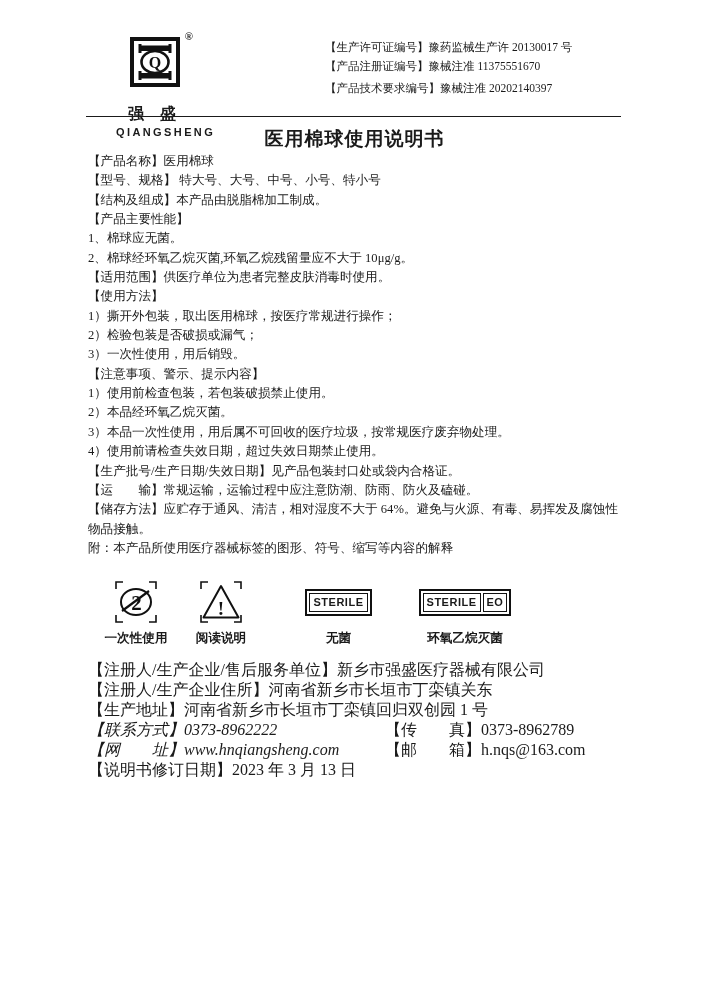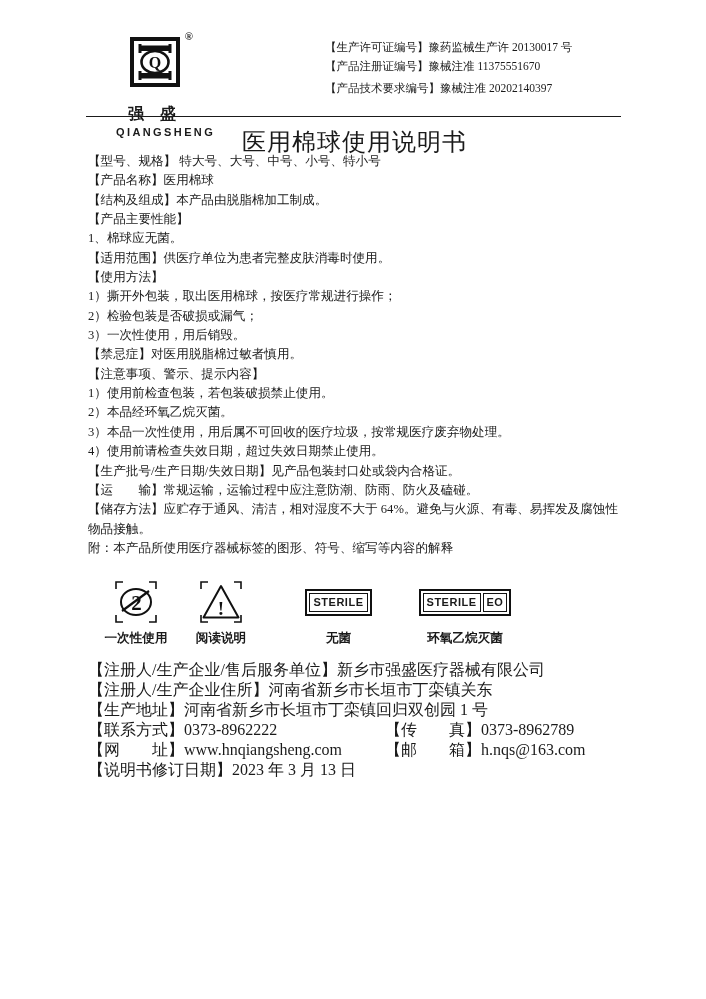--- a/index.html
+++ b/index.html
@@ -19,21 +19,21 @@
   .logo-mark svg { display:block; }
   .reg-mark { position:absolute; right:-12px; top:-6px; font-size:11px; font-weight:bold; }
   .brand-cn { font-size:16px; font-weight:bold; letter-spacing:6px; margin-top:16px; white-space:nowrap; }
   .brand-en { font-size:11px; font-weight:bold; letter-spacing:2.4px; margin-top:1px; white-space:nowrap;
               font-family:"Liberation Sans","DejaVu Sans",sans-serif; }
   .registrations { position:absolute; left:325px; top:38px; font-size:11.5px; line-height:19px; }
   .registrations .reg-line-3 { margin-top:3px; }
   .header-rule { position:absolute; left:86px; top:116px; width:535px; border-top:1.6px solid #1a1a1a; }
   
   .doc-title { position:absolute; left:88px; top:126px; width:533px; text-align:center;
-               font-size:24px; font-weight:normal; letter-spacing:1px; }
+               font-size:19px; font-weight:bold; letter-spacing:1px; }
   
   .body-text { position:absolute; left:88px; top:152px; width:535px;
                font-size:12.6px; line-height:19.35px; }
   .appendix { margin-top:0; }
   
   .symbols { position:absolute; left:88px; top:579px; width:533px; height:70px; }
   .symbol-item { position:absolute; top:0; text-align:center; }
   .sym-1 { left:0;   width:96px; }
   .sym-2 { left:100px; width:66px; }
   .sym-3 { left:188px; width:125px; }
@@ -45,21 +45,21 @@
                        font-family:"Liberation Sans","DejaVu Sans",sans-serif;
                        font-weight:bold; font-size:11px; letter-spacing:0.5px; line-height:14px; }
   .sterile-eo-outer { border:2px solid #111; padding:2px; display:inline-flex; gap:2px; background:#fff; }
   .sterile-eo-cell { border:1.5px solid #111; padding:1px 3px 2px 3px;
                      font-family:"Liberation Sans","DejaVu Sans",sans-serif;
                      font-weight:bold; font-size:11px; letter-spacing:0.5px; line-height:14px; }
   
   .footer { position:absolute; left:88px; top:660px; width:535px;
             font-size:16px; line-height:19.9px; }
   .contact-row { display:flex; }
-  .contact-left { flex:0 0 297px; }
+  .contact-left { flex:0 0 297px;font-style:italic; }
   svg .stroke { fill:none; stroke:#111; }
 </style>
 </head>
 <body>
 
 <div class="page">
 
   <div class="logo-block">
     <div class="logo-mark">
       <svg width="52" height="52" viewBox="0 0 52 52">
@@ -83,31 +83,31 @@
     <div class="reg-line-1">【生产许可证编号】豫药监械生产许 20130017 号</div>
     <div class="reg-line-2">【产品注册证编号】豫械注准 11375551670</div>
     <div class="reg-line-3">【产品技术要求编号】豫械注准 20202140397</div>
   </div>
 
   <div class="header-rule"></div>
 
   <div class="doc-title">医用棉球使用说明书</div>
 
   <div class="body-text">
+    <div>【产品名称】医用棉球</div>
     <div>【型号、规格】 特大号、大号、中号、小号、特小号</div>
-    <div>【产品名称】医用棉球</div>
     <div>【结构及组成】本产品由脱脂棉加工制成。</div>
     <div>【产品主要性能】</div>
     <div>1、棉球应无菌。</div>
+    <div>2、棉球经环氧乙烷灭菌,环氧乙烷残留量应不大于 10μg/g。</div>
     <div>【适用范围】供医疗单位为患者完整皮肤消毒时使用。</div>
     <div>【使用方法】</div>
     <div>1）撕开外包装，取出医用棉球，按医疗常规进行操作；</div>
     <div>2）检验包装是否破损或漏气；</div>
     <div>3）一次性使用，用后销毁。</div>
-    <div>【禁忌症】对医用脱脂棉过敏者慎用。</div>
     <div>【注意事项、警示、提示内容】</div>
     <div>1）使用前检查包装，若包装破损禁止使用。</div>
     <div>2）本品经环氧乙烷灭菌。</div>
     <div>3）本品一次性使用，用后属不可回收的医疗垃圾，按常规医疗废弃物处理。</div>
     <div>4）使用前请检查失效日期，超过失效日期禁止使用。</div>
     <div>【生产批号/生产日期/失效日期】见产品包装封口处或袋内合格证。</div>
     <div>【运　　输】常规运输，运输过程中应注意防潮、防雨、防火及磕碰。</div>
     <div>【储存方法】应贮存于通风、清洁，相对湿度不大于 64%。避免与火源、有毒、易挥发及腐蚀性物品接触。</div>
     <div class="appendix">附：本产品所使用医疗器械标签的图形、符号、缩写等内容的解释</div>
   </div>

